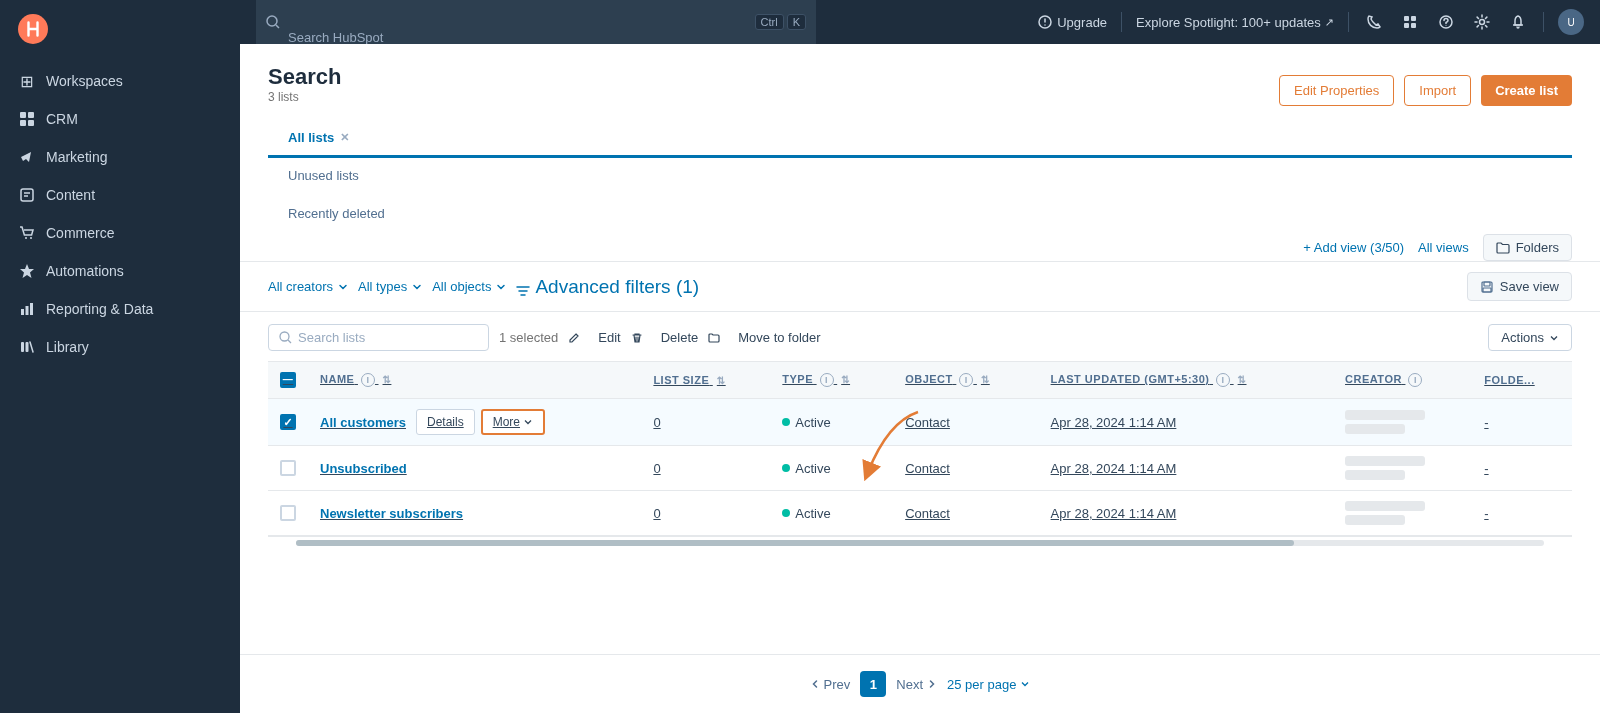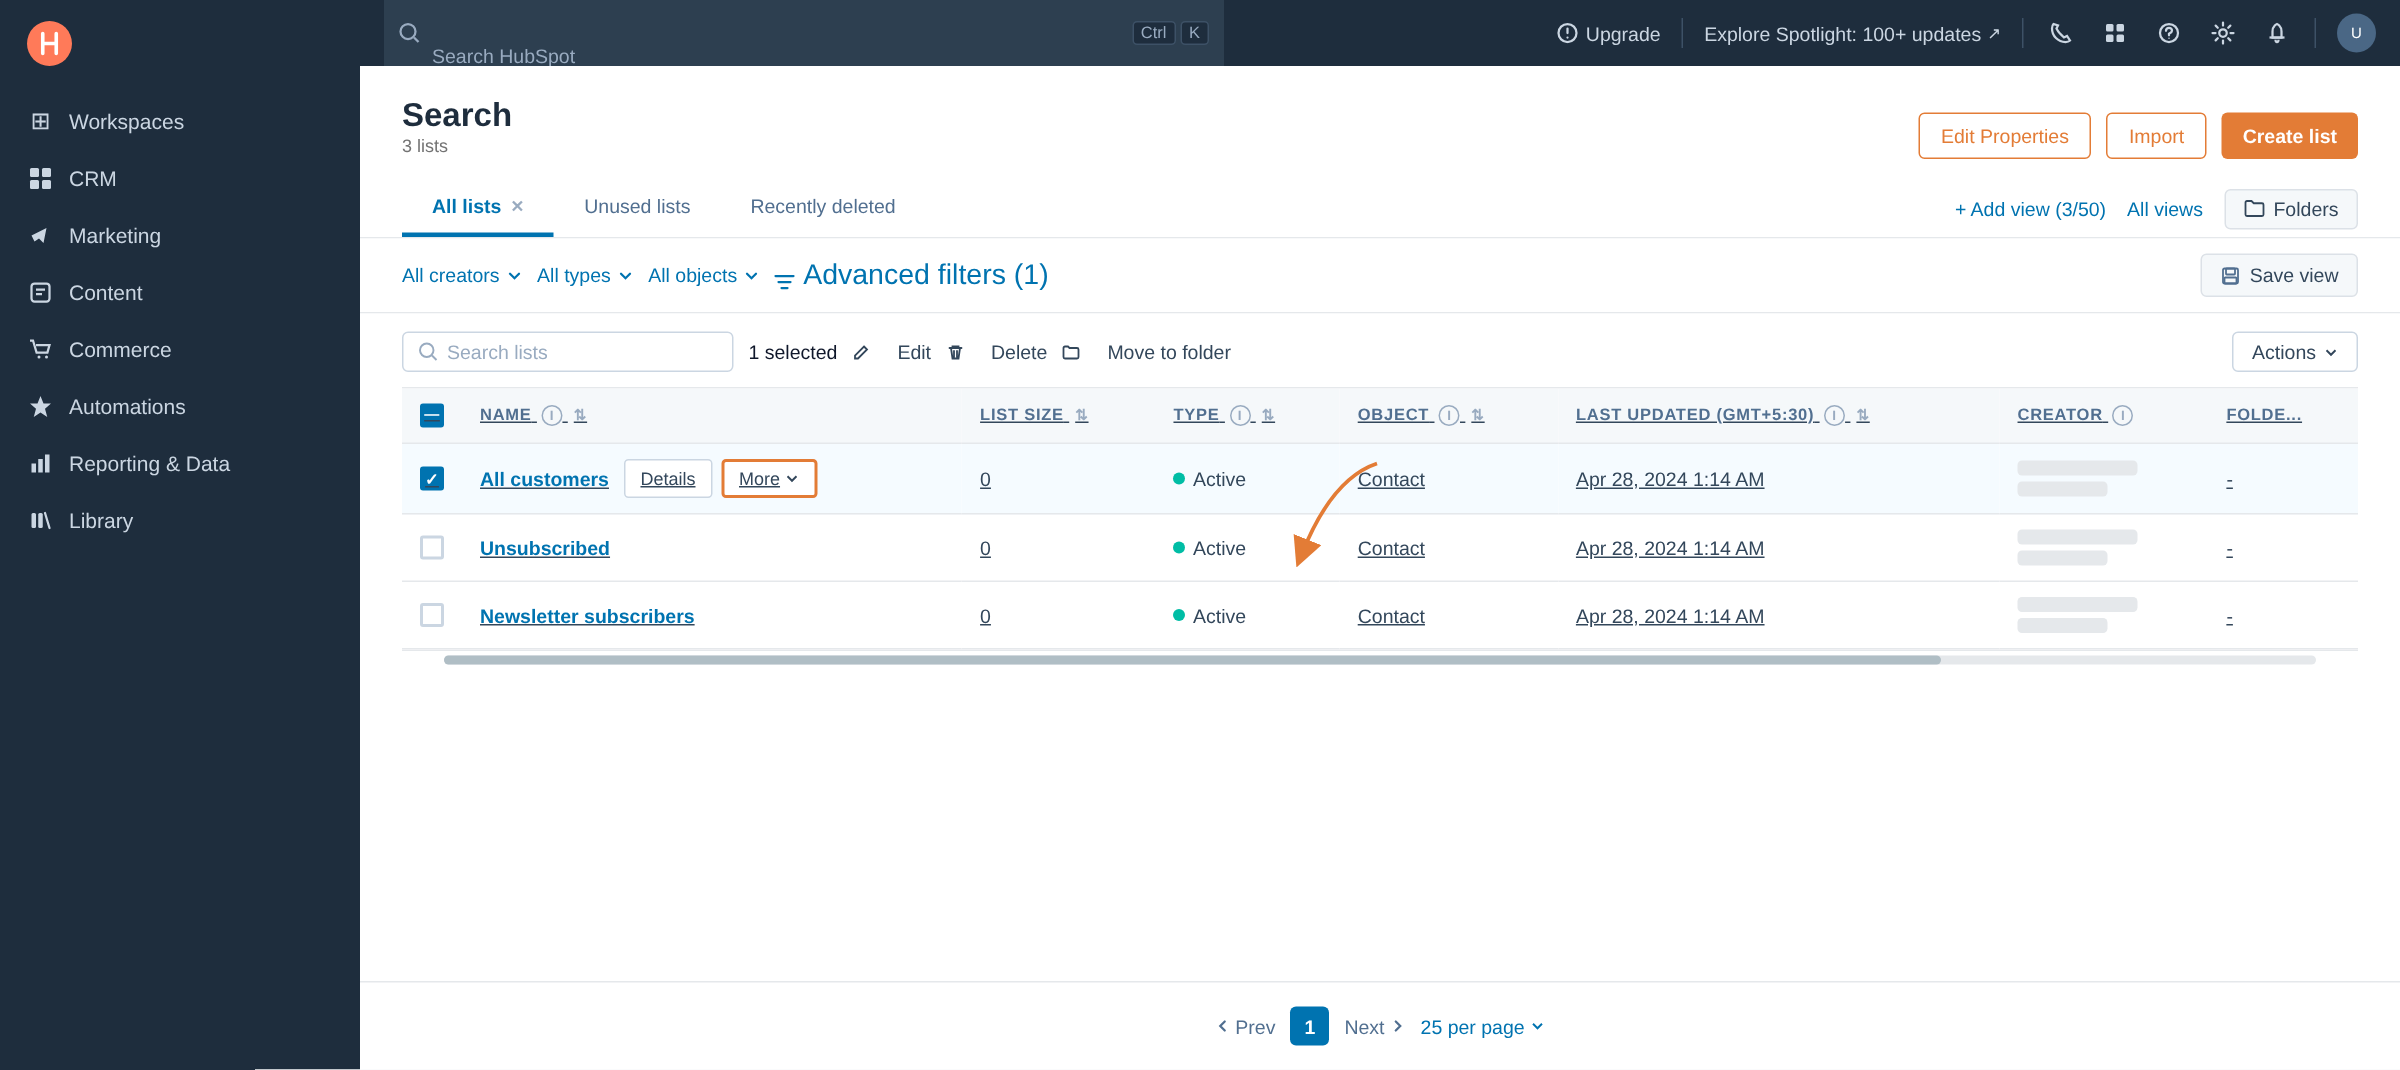--- a/index.html
+++ b/index.html
@@ -33,42 +33,42 @@
     .main { flex: 1; display: flex; flex-direction: column; overflow: hidden; }
     .main-header-area { background: #fff; padding: 20px 28px 0 28px; border-bottom: 1px solid #e5e8eb; }
     .page-title-row { display: flex; align-items: center; justify-content: space-between; margin-bottom: 4px; }
     .page-title { font-size: 22px; font-weight: 700; color: #1e2d3d; }
     .page-subtitle { font-size: 12px; color: #737373; margin-bottom: 12px; }
     .header-actions { display: flex; gap: 10px; }
     .btn-outline { border: 1px solid #e37c36; color: #e37c36; background: #fff; padding: 7px 14px; border-radius: 4px; font-size: 13px; cursor: pointer; font-weight: 500; }
     .btn-primary { background: #e37c36; color: #fff; border: none; padding: 7px 14px; border-radius: 4px; font-size: 13px; cursor: pointer; font-weight: 600; }
 
     
-    .tabs { display: flex; gap: 0; }
+    .tabs { display: flex; gap: 0; flex-direction: column; }
     .tab { padding: 10px 20px; font-size: 13px; cursor: pointer; color: #516f90; border-bottom: 3px solid transparent; display: flex; align-items: center; gap: 6px; }
     .tab.active { color: #0073b0; border-bottom: 3px solid #0073b0; font-weight: 600; }
     .tab-close { font-size: 11px; color: #99abc0; cursor: pointer; }
     .tabs-right { margin-left: auto; display: flex; align-items: center; gap: 14px; }
     .add-view-btn { color: #0073b0; font-size: 13px; cursor: pointer; display: flex; align-items: center; gap: 4px; }
     .all-views-btn { color: #0073b0; font-size: 13px; cursor: pointer; }
     .folders-btn { display: flex; align-items: center; gap: 6px; color: #33475b; font-size: 13px; cursor: pointer; background: #f5f8fa; border: 1px solid #dce1e7; padding: 5px 12px; border-radius: 4px; }
 
     
     .filters-bar { background: #fff; padding: 10px 28px; display: flex; align-items: center; gap: 10px; border-bottom: 1px solid #e5e8eb; }
     .filter-btn { display: flex; align-items: center; gap: 5px; color: #0073b0; font-size: 13px; cursor: pointer; font-weight: 500; }
     .adv-filters-btn { display: flex; align-items: flex-end; gap: 5px; color: #0073b0; font-size: 19px; cursor: pointer; }
     .save-view-btn { margin-left: auto; display: flex; align-items: center; gap: 6px; background: #f5f8fa; border: 1px solid #dce1e7; padding: 6px 12px; border-radius: 4px; font-size: 13px; cursor: pointer; color: #33475b; }
 
     
     .table-area { background: #fff; flex: 1; overflow: auto; padding: 0 28px; }
     .table-toolbar { display: flex; align-items: center; padding: 12px 0 10px 0; gap: 10px; border-bottom: 1px solid #e5e8eb; }
     .search-input-wrap { display: flex; align-items: center; border: 1px solid #cbd6e2; border-radius: 4px; padding: 5px 10px; gap: 6px; background: #fff; }
     .search-input-wrap input { border: none; outline: none; font-size: 13px; color: #33475b; width: 180px; }
     .search-input-wrap input::placeholder { color: #99abc0; }
-    .selected-count { font-size: 13px; color: #0f172a; }
+    .selected-count { font-size: 13px; color: #737373; }
     .toolbar-action { display: flex; align-items: center; gap: 18px; color: #33475b; font-size: 13px; cursor: pointer; }
     .actions-btn { margin-left: auto; border: 1px solid #cbd6e2; padding: 5px 12px; border-radius: 4px; font-size: 13px; cursor: pointer; background: #fff; display: flex; align-items: center; gap: 5px; }
 
     
     table { width: 100%; border-collapse: collapse; font-size: 13px; }
     thead tr { background: #f5f8fa; }
     th { padding: 10px 12px; text-align: left; font-size: 11px; font-weight: 700; color: #516f90; text-transform: uppercase; letter-spacing: 0.5px; border-bottom: 1px solid #e5e8eb; white-space: nowrap; }
     th .sort-icon { color: #99abc0; font-size: 10px; margin-left: 4px; }
     td { padding: 10px 12px; border-bottom: 1px solid #e5e8eb; color: #33475b; vertical-align: middle; }
     .list-name-link { color: #0073b0; font-weight: 600; cursor: pointer; text-decoration: none; }

